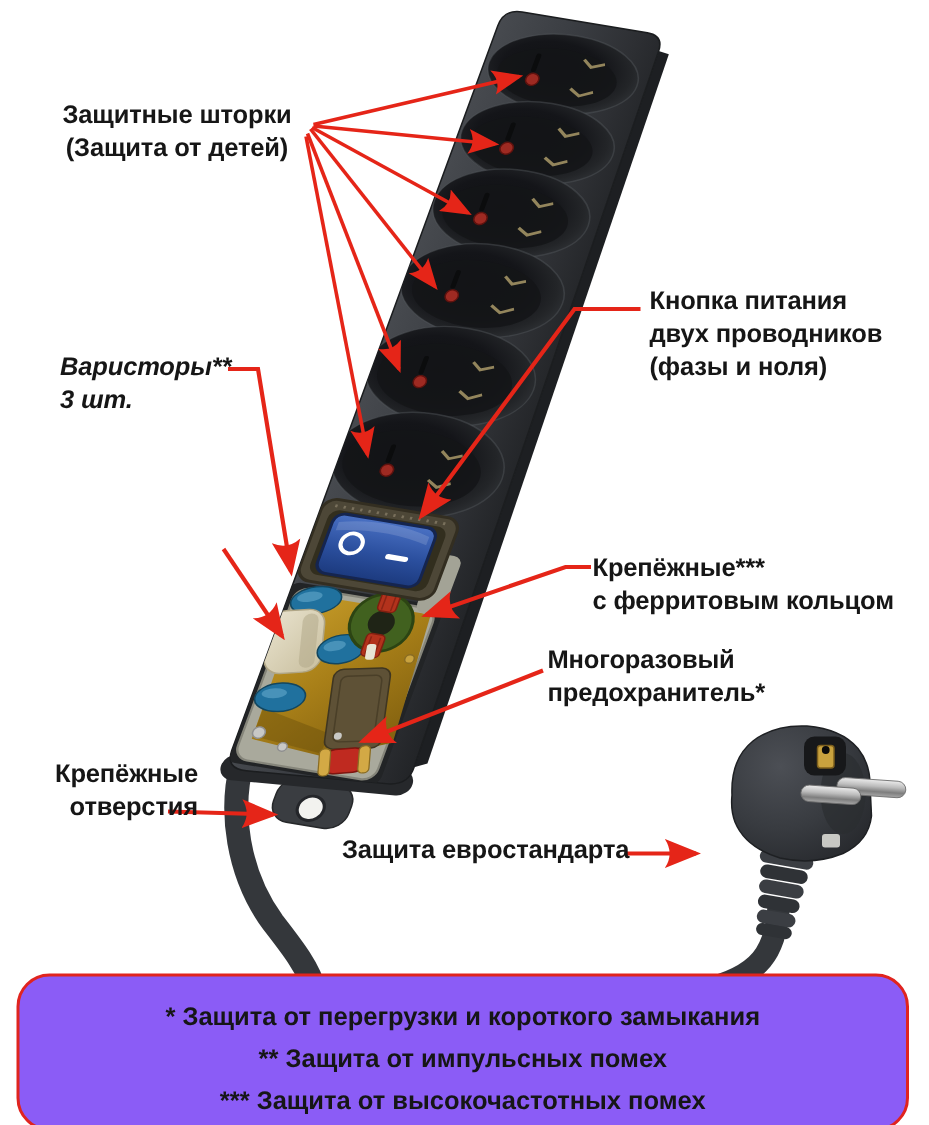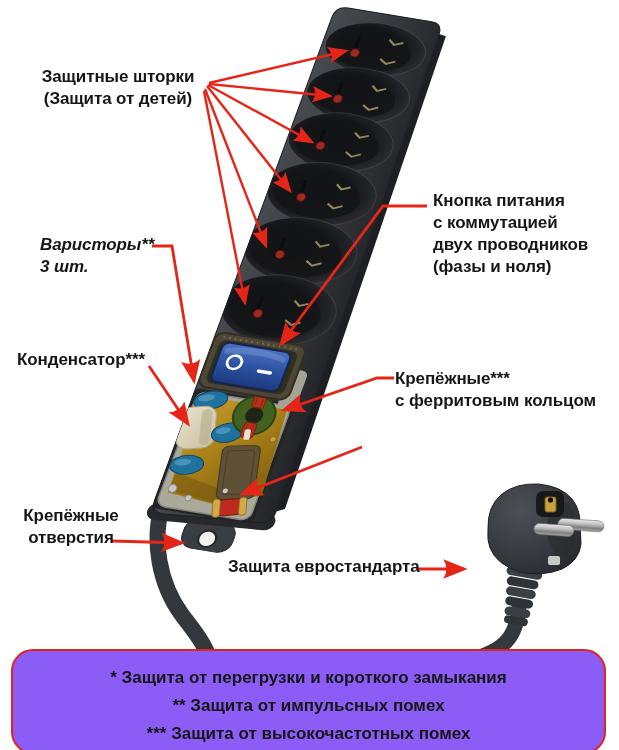--- a/index.html
+++ b/index.html
@@ -226,41 +226,41 @@
   </g>
 </svg>
 
 <div class="callout center" style="left:27px;top:66px;width:182px;">
   <span>Защитные шторки</span>
   <span>(Защита от детей)</span>
 </div>
 
 <div class="callout" style="left:433px;top:190px;">
   <span>Кнопка питания</span>
-  <span>с коммутацией</span>
   <span>двух проводников</span>
   <span>(фазы и ноля)</span>
 </div>
 
 <div class="callout" style="left:40px;top:234px;font-style:italic;">
   <span>Варисторы**</span>
   <span>3 шт.</span>
 </div>
 
-<div class="callout" style="left:17px;top:349px;">
-  <span>Конденсатор***</span>
-</div>
 
 <div class="callout" style="left:395px;top:368px;">
   <span>Крепёжные***</span>
   <span>с ферритовым кольцом</span>
 </div>
 
-
-<div class="callout center" style="left:10px;top:505px;width:122px;">
+<div class="callout" style="left:365px;top:429px;">
+  <span>Многоразовый</span>
+  <span>предохранитель*</span>
+</div>
+
+<div class="callout center" style="left:10px;top:505px;width:122px;text-align:right;">
   <span>Крепёжные</span>
   <span>отверстия</span>
 </div>
 
 <div class="callout" style="left:228px;top:556px;">
   <span>Защита евростандарта</span>
 </div>
 
 <div class="footnote-box">
   <div>* Защита от перегрузки и короткого замыкания</div>

